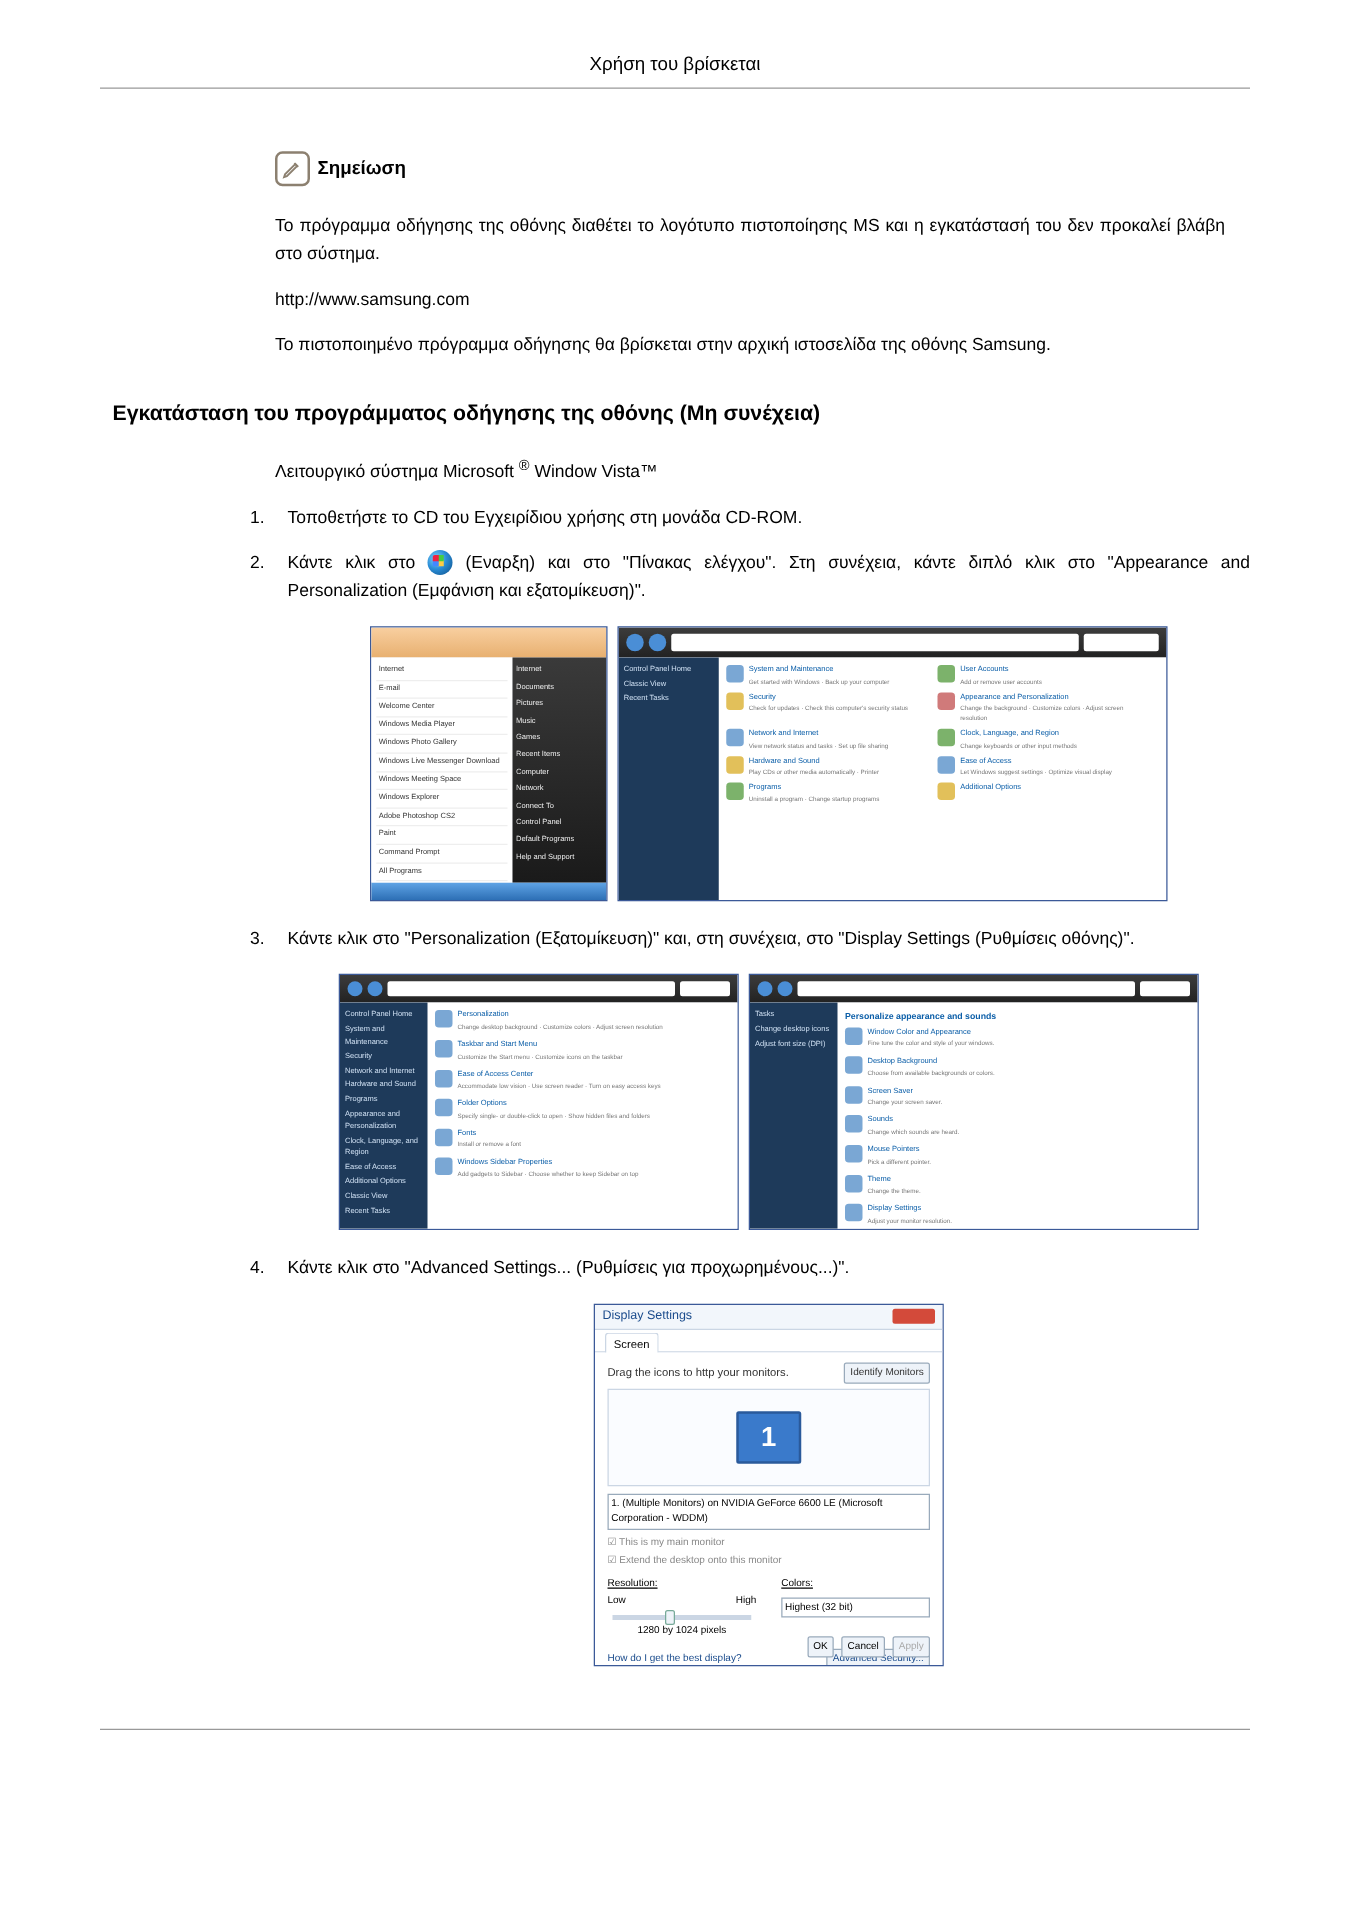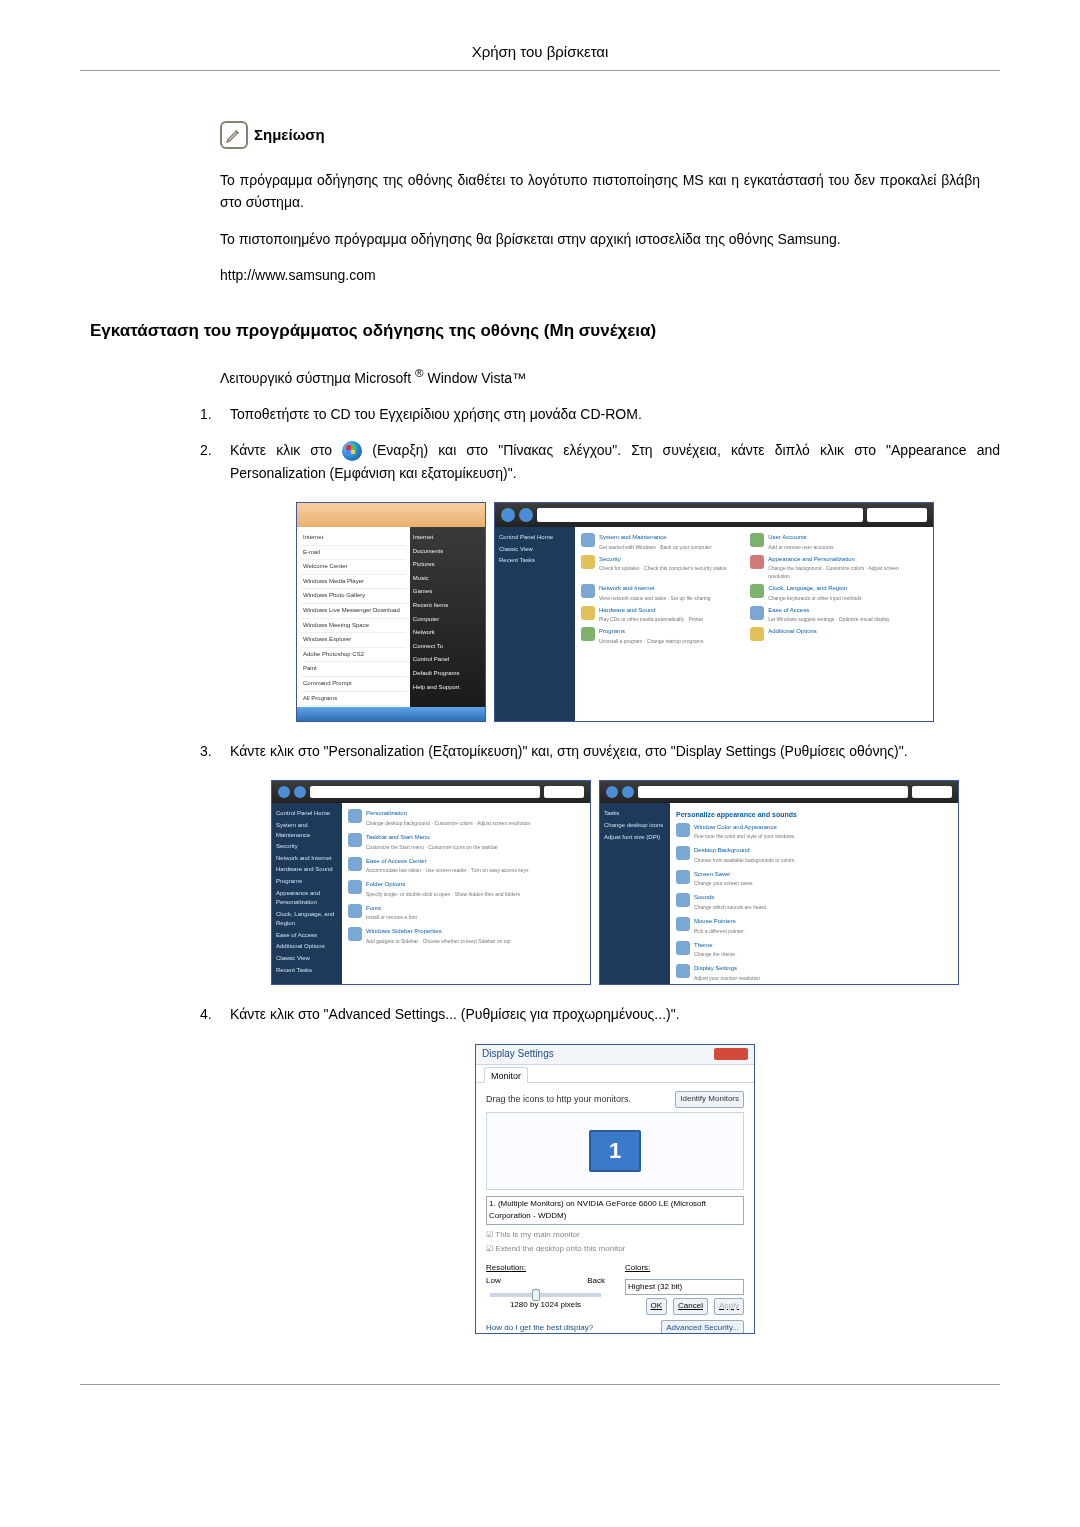--- a/index.html
+++ b/index.html
@@ -195,21 +195,21 @@
     position:relative; height:4px; background:#cbd6e4; margin:6px 4px 2px;
   }
   .ds-thumb {
     position:absolute; top:-4px; left:38%;
     width:8px; height:12px; background:#eef3f9; border:1px solid #7a9; border-radius:2px;
   }
   .ds-endlbl { display:flex; justify-content:space-between; font-size:8px;}
   .ds-res { text-align:center; font-size:8px; margin-top:2px;}
   .ds-link { color:#1a4b8c; font-size:8px; margin-top:8px; display:flex; justify-content:space-between; align-items:center;}
   .ds-footer {
-    position:absolute; bottom:18px; right:10px; display:flex; gap:6px;text-decoration:underline;
+    position:absolute; bottom:6px; right:10px; display:flex; gap:6px;
   }
   .inline-start-icon {
     display:inline-block; width:20px; height:20px; vertical-align:middle;
     background: radial-gradient(circle at 35% 35%, #7fd4ff 0%, #2a8dd6 45%, #0c4b84 100%);
     border-radius:50%; position:relative;
   }
   .inline-start-icon::after{
     content:""; position:absolute; inset:4px;
     background:
       linear-gradient(#e24, #e24) 0 0/45% 45% no-repeat,
@@ -233,22 +233,22 @@
   <div class="note-header">
     <span class="note-icon">
       <svg viewBox="0 0 24 24" fill="none" stroke="#8c8070" stroke-width="2">
         <path d="M3 21l3-1 11-11-2-2L4 18l-1 3z"></path>
           <path d="M14 6l4 4"></path>
       </svg>
     </span>
     <span>Σημείωση</span>
   </div>
   <p class="note-para">Το πρόγραμμα οδήγησης της οθόνης διαθέτει το λογότυπο πιστοποίησης MS και η εγκατάστασή του δεν προκαλεί βλάβη στο σύστημα.</p>
+  <p class="note-para">http://www.samsung.com</p>
   <p class="note-para">Το πιστοποιημένο πρόγραμμα οδήγησης θα βρίσκεται στην αρχική ιστοσελίδα της οθόνης Samsung.</p>
-  <p class="note-para">http://www.samsung.com</p>
 </div>
 
 <div class="section-title">Εγκατάσταση του προγράμματος οδήγησης της οθόνης (Μη συνέχεια)</div>
 
 <p class="indented">
   <span>Λειτουργικό σύστημα Microsoft </span><sup>®</sup><span> Window Vista™</span>
 </p>
 
 <div class="step">
   <div class="step-num">1.</div>
@@ -498,38 +498,38 @@
   <div class="step-num">4.</div>
   <div class="step-text">Κάντε κλικ στο "Advanced Settings... (Ρυθμίσεις για προχωρημένους...)".</div>
 </div>
 
 <div class="figure-row">
   <div class="figure fig-e">
     <div class="ds-title">
       <span>Display Settings</span>
       <span class="ds-close"></span>
     </div>
-    <div class="ds-tab"><span>Monitor</span></div>
+    <div class="ds-tab"><span>Screen</span></div>
     <div class="ds-body">
       <div class="ds-drag">
         <span>Drag the icons to http your monitors.</span>
         <span class="ds-btn">Identify Monitors</span>
       </div>
       <div class="ds-monitor-area">
         <div class="ds-monitor">1</div>
       </div>
       <div class="ds-select">1. (Multiple Monitors) on NVIDIA GeForce 6600 LE (Microsoft Corporation - WDDM)</div>
       <span class="ds-check">☑ <span>This is my main monitor</span></span>
       <span class="ds-check">☑ <span>Extend the desktop onto this monitor</span></span>
       <div class="ds-row">
         <div class="ds-col">
           <u>Resolution:</u>
           <div class="ds-endlbl">
             <span>Low</span>
-            <span>Back</span>
+            <span>High</span>
           </div>
           <div class="ds-slider">
               <div class="ds-thumb"></div>
             </div>
           <div class="ds-res">1280 by 1024 pixels</div>
         </div>
         <div class="ds-col">
           <u>Colors:</u>
           <div class="ds-select" style="margin-top:4px">Highest (32 bit)</div>
         </div>

